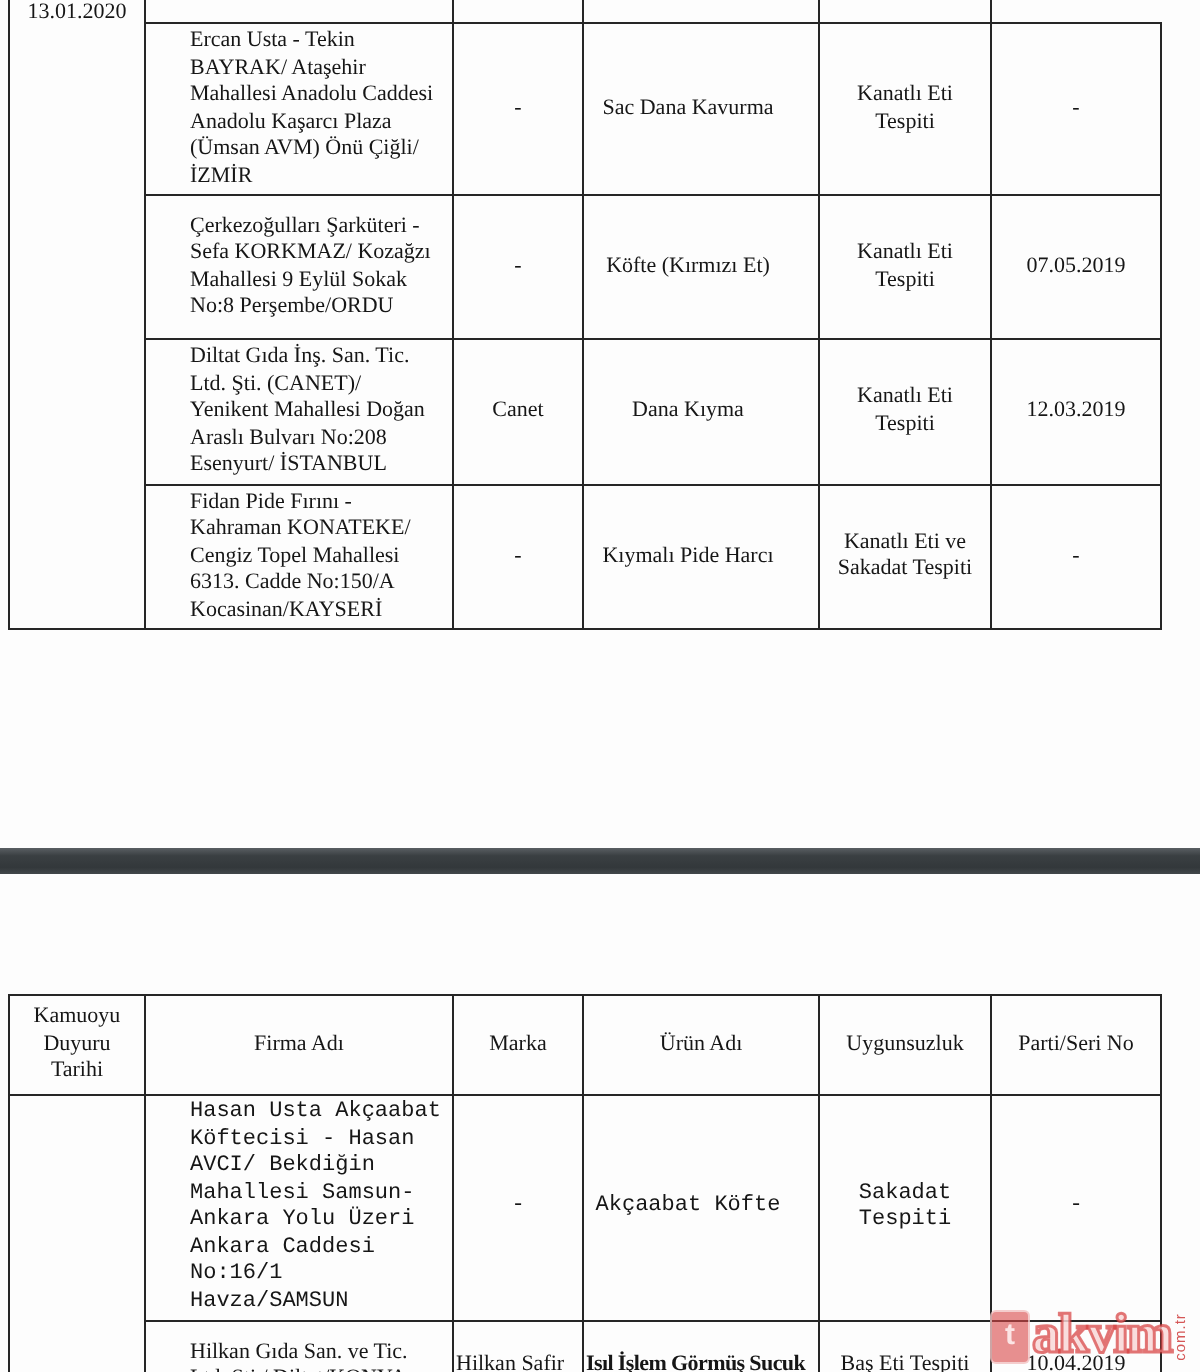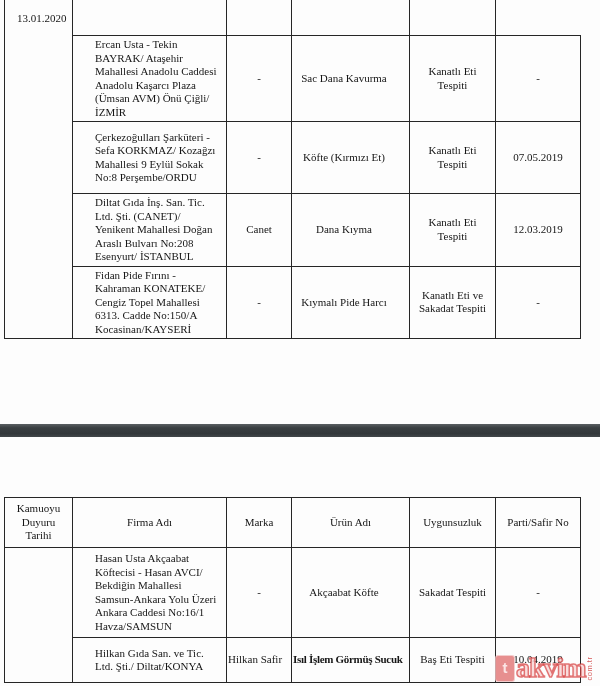--- a/index.html
+++ b/index.html
@@ -20,34 +20,34 @@
     padding:2px 3px; overflow:hidden;
   }
   .doc-table td.firma{ text-align:left; padding:2px 4px 2px 22px; }
   .doc-table td.nowrap{ white-space:nowrap; padding-left:1px; padding-right:14px; }
   .doc-table td.long{ letter-spacing:-0.3px;font-weight:bold; }
   .c-tarih{width:68px;} .c-firma{width:154px;} .c-marka{width:65px;}
   .c-urun{width:118px;} .c-uyg{width:86px;} .c-parti{width:85px;}
 
   
   .t1{ top:0; border-top:none; }
-  .t1 tr.r-partial td{ border-top:none; height:11px; padding:12px; }
+  .t1 tr.r-partial td{ border-top:none; height:11px; padding:0; }
   .t1 td.datecell{ border-top:none; vertical-align:top; padding-top:6px; }
   .t1 tr.r1{height:84px;} .t1 tr.r2{height:72px;}
   .t1 tr.r3{height:63px;} .t1 tr.r4{height:64px;}
 
   
   .divider-bar{
     position:absolute; left:0; top:424px; width:600px; height:13px;
     background:linear-gradient(#5a5f63 0%, #3a3f42 30%, #33383b 75%, #42474a 100%);
   }
 
   
   .t2{ top:497px; }
-  .t2 tr.rh{height:50px;padding-left:16px;} .t2 tr.r1{height:90px;} .t2 tr.r2{height:45px;}
+  .t2 tr.rh{height:50px;padding-left:16px;} .t2 tr.r1{height:90px;font-family:Liberation Mono, monospace;} .t2 tr.r2{height:45px;}
   .t2 td.datecell{ vertical-align:top; }
 
   
   .watermark{
     position:absolute; left:495px; top:650px; width:110px; height:36px;
     display:flex; align-items:center; z-index:5; pointer-events:none;
   }
   .wm-cal{
     width:18px; height:25px; flex:0 0 18px; margin-right:1px;
     background:rgba(217,70,70,0.6); border-radius:3px;
@@ -135,21 +135,21 @@
         <col class="c-uyg">
         <col class="c-parti">
     </colgroup>
     <tbody>
       <tr class="rh">
         <td>Kamuoyu Duyuru Tarihi</td>
         <td>Firma Adı</td>
         <td>Marka</td>
         <td>Ürün Adı</td>
         <td>Uygunsuzluk</td>
-        <td>Parti/Safir No</td>
+        <td>Parti/Seri No</td>
       </tr>
       <tr class="r1">
         <td class="datecell" rowspan="2"></td>
         <td class="firma">Hasan Usta Akçaabat Köftecisi - Hasan AVCI/ Bekdiğin Mahallesi Samsun-Ankara Yolu Üzeri Ankara Caddesi No:16/1 Havza/SAMSUN</td>
         <td>-</td>
         <td class="nowrap">Akçaabat Köfte</td>
         <td>Sakadat Tespiti</td>
         <td>-</td>
       </tr>
       <tr class="r2">

